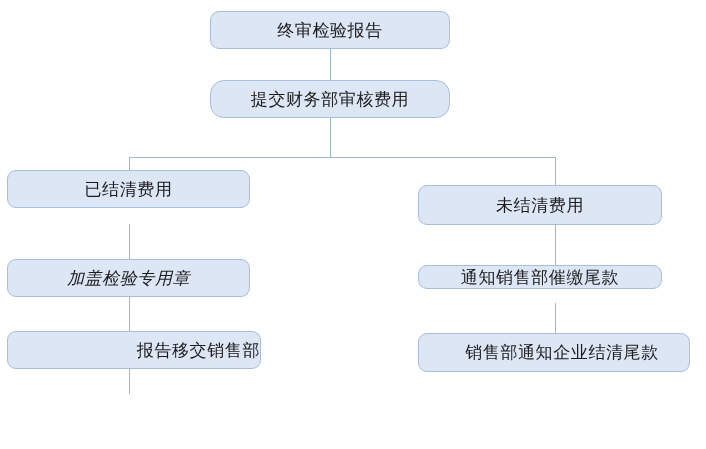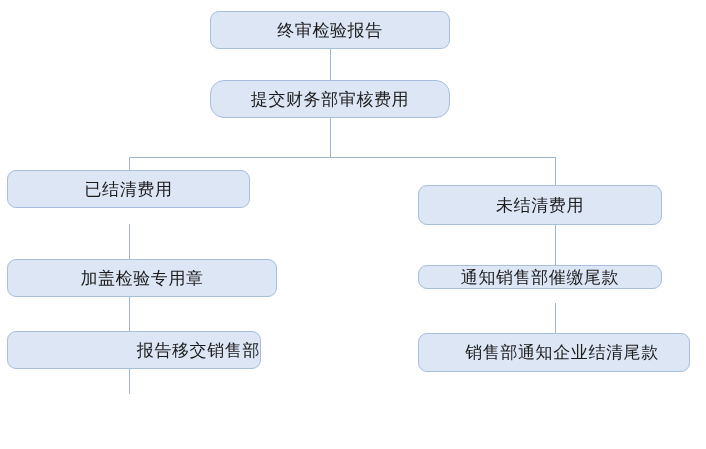--- a/index.html
+++ b/index.html
@@ -68,21 +68,21 @@
   </div>
 
   <div class="node" style="left:7px; top:170px; width:243px; height:38px;">
     <span>已结清费用</span>
   </div>
 
   <div class="node" style="left:418px; top:172px; width:244px; height:40px;margin-top:13px;">
     <span>未结清费用</span>
   </div>
 
-  <div class="node" style="left:7px; top:259px; width:270px; height:38px;">
+  <div class="node" style="left:7px; top:259px; width:243px; height:38px;font-style:italic;">
     <span>加盖检验专用章</span>
   </div>
 
   <div class="node" style="left:418px; top:265px; width:244px; height:24px;">
     <span>通知销售部催缴尾款</span>
   </div>
 
   <div class="node" style="left:7px; top:331px; width:254px; height:38px;justify-content:flex-end;">
     <span>报告移交销售部</span>
   </div>

